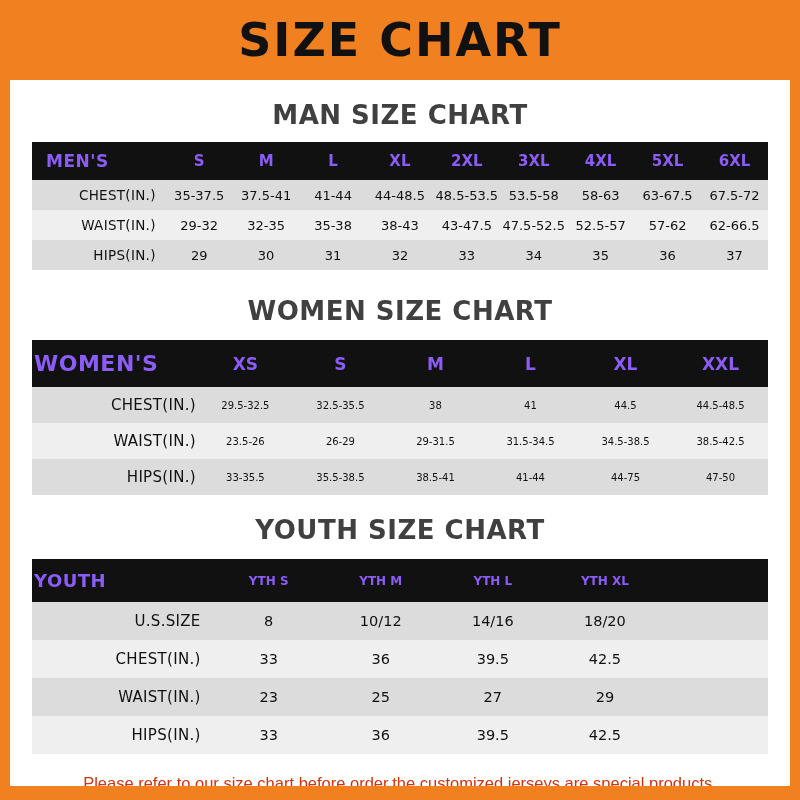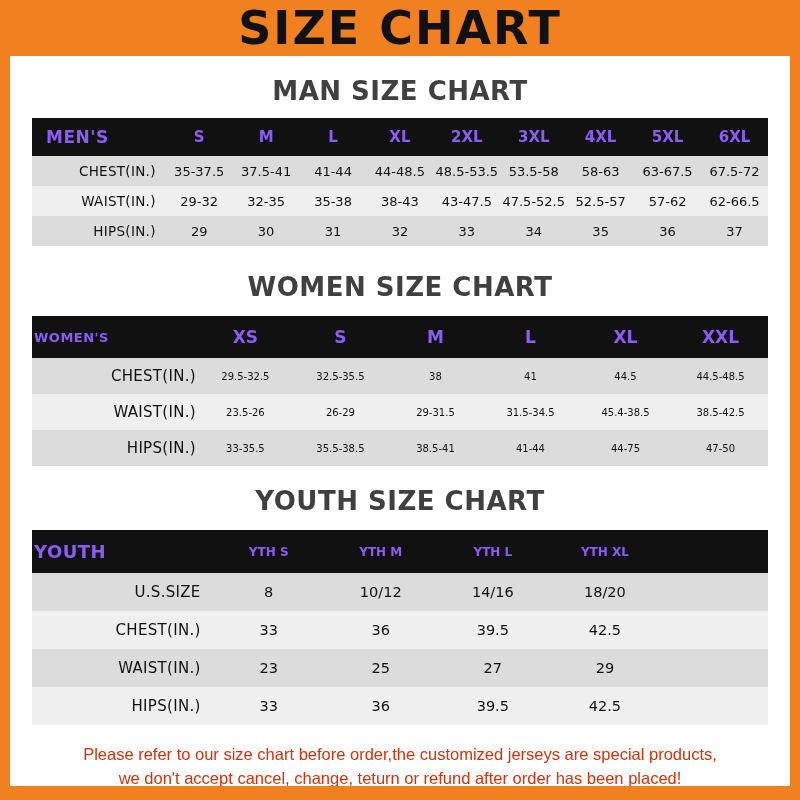--- a/index.html
+++ b/index.html
@@ -16,21 +16,21 @@
   .page {
     position: relative;
     width: 800px;
     height: 800px;
     box-sizing: border-box;
     background: #ffffff;
     border-left: 10px solid #f08020;
     border-right: 10px solid #f08020;
   }
   .top-banner {
-    height: 56px;
+    height: 80px;
     background: #f08020;
     display: flex;
     align-items: center;
     justify-content: center;
     margin: 0 -10px;
   }
   .top-banner .title {
     font-family: "DejaVu Sans", sans-serif;
     font-weight: bold;
     font-size: 46px;
@@ -89,21 +89,21 @@
     font-size: 13.5px;
     text-align: right;
     padding-right: 10px;
     letter-spacing: 0.3px;
   }
   table.size-table tbody tr.odd  { background: #dcdcdc; }
   table.size-table tbody tr.even { background: #efefef; }
 
   
   .sec-women table.size-table thead th { font-size: 17px; padding: 11px 2px; }
-  .sec-women table.size-table thead th.rowlabel { font-size: 13px; }
+  .sec-women table.size-table thead th.rowlabel { font-size: 22px; }
   .sec-women table.size-table tbody td { font-size: 10px; padding: 9px 2px; }
   .sec-women table.size-table tbody td.rowlabel { font-size: 15px; }
 
   .sec-youth table.size-table thead th { font-size: 12px; padding: 11px 2px; }
   .sec-youth table.size-table thead th.rowlabel { font-size: 18px; }
   .sec-youth table.size-table tbody td { font-size: 14.5px; padding: 10px 12px; }
   .sec-youth table.size-table tbody td.rowlabel { font-size: 15px; }
 
   .note {
     margin-top: 18px;
@@ -215,21 +215,21 @@
             <td>41</td>
             <td>44.5</td>
             <td>44.5-48.5</td>
           </tr>
           <tr class="even">
             <td class="rowlabel">WAIST(IN.)</td>
             <td>23.5-26</td>
             <td>26-29</td>
             <td>29-31.5</td>
             <td>31.5-34.5</td>
-            <td>45.4-38.5</td>
+            <td>34.5-38.5</td>
             <td>38.5-42.5</td>
           </tr>
           <tr class="odd">
             <td class="rowlabel">HIPS(IN.)</td>
             <td>33-35.5</td>
             <td>35.5-38.5</td>
             <td>38.5-41</td>
             <td>41-44</td>
             <td>44-75</td>
             <td>47-50</td>

